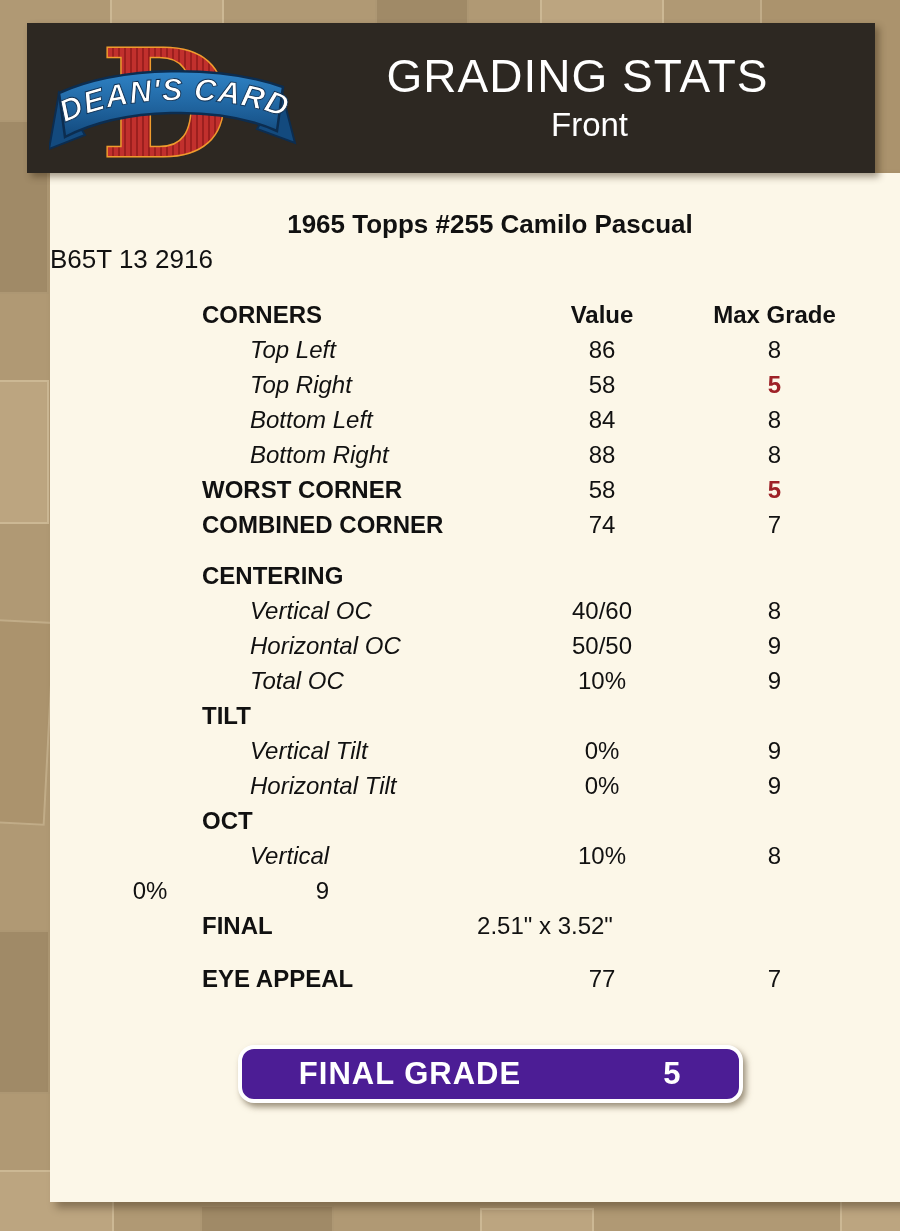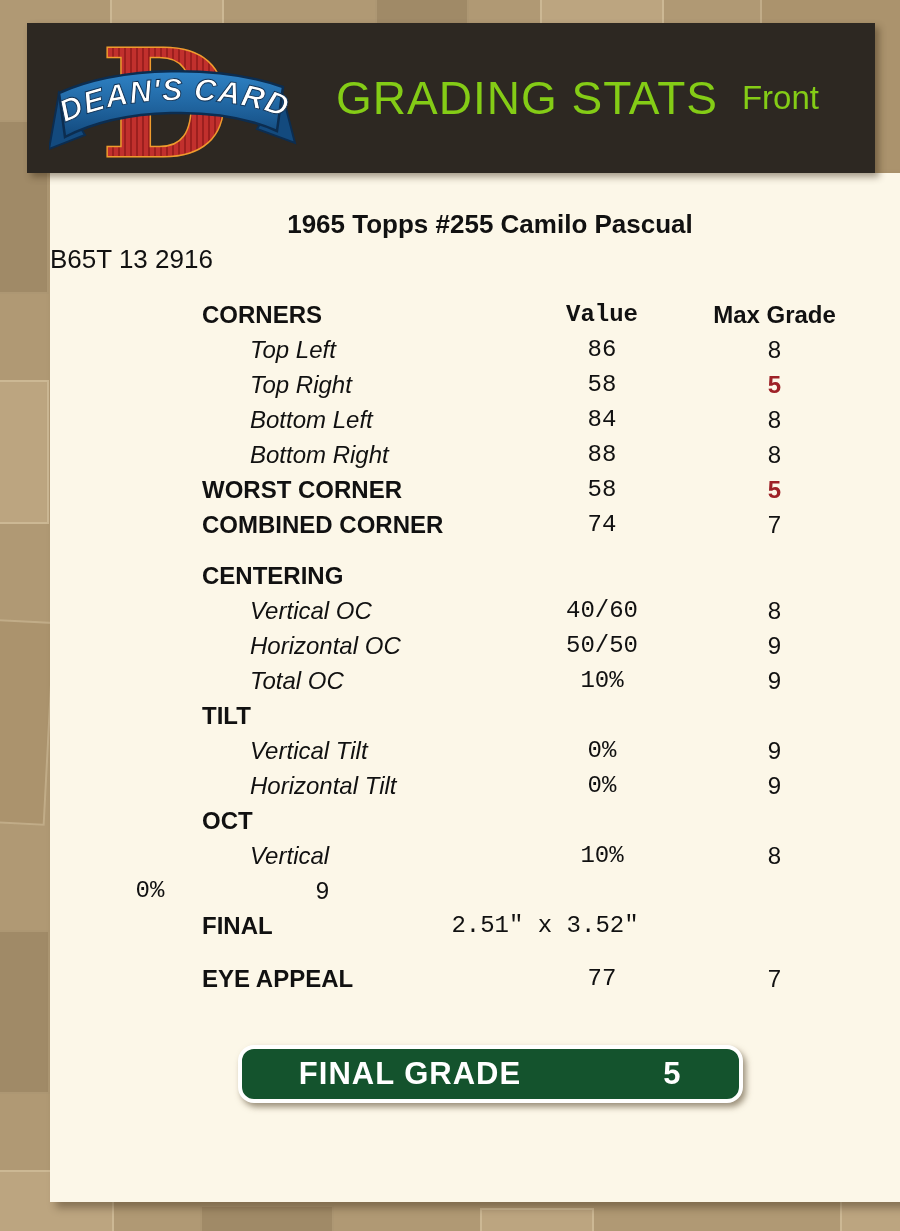--- a/index.html
+++ b/index.html
@@ -15,51 +15,51 @@
   .fcard.lt{background:rgba(225,205,165,.25);}
 
   
   .header{
     position:absolute;left:27px;top:23px;width:848px;height:150px;
     background:#2d2822;z-index:2;box-shadow:4px 4px 7px rgba(55,40,20,.45);
   }
   .logo{position:absolute;left:22px;top:6px;width:250px;height:140px;}
   .header-titles{
     position:absolute;left:253px;right:0;top:0;height:100%;
-    display:flex;flex-direction:row;align-items:center;justify-content:center;
-    color:#84cc16;text-align:center;
+    display:flex;flex-direction:column;align-items:center;justify-content:center;
+    color:#ffffff;text-align:center;
   }
   .ht-main{font-size:46px;line-height:54px;letter-spacing:1px;}
   .ht-sub{font-size:33px;line-height:44px;margin-left:24px;}
 
   
   .content{
     position:absolute;left:50px;top:173px;width:880px;height:1029px;
     background:#fcf7e8;z-index:1;box-shadow:6px 6px 8px rgba(55,40,20,.40);
     color:#111;
   }
   .card-title{margin-top:34px;text-align:center;font-size:26px;line-height:34px;font-weight:bold;}
   .card-serial{text-align:left;font-size:26px;line-height:36px;}
 
   .grades{margin-top:20px;}
   .grow{display:flex;height:35px;align-items:center;font-size:24px;}
   .c-label{width:300px;margin-left:152px;}
-  .c-value{width:200px;text-align:center;font-family:Liberation Mono, monospace;}
+  .c-value{width:200px;text-align:center;}
   .c-max{width:145px;text-align:center;}
   .grow.head .c-label,.grow.head .c-value,.grow.head .c-max{font-weight:bold;}
   .grow.section .c-label{font-weight:bold;}
   .grow.sub .c-label{padding-left:48px;width:252px;font-style:italic;}
   .c-max.red{color:#9e2127;font-weight:bold;}
   .spacer16{height:16px;}
   .spacer18{height:18px;}
   .shift-left{transform:translateX(-57px);}
 
   .final-grade{
     width:505px;height:58px;margin:49px auto 0;box-sizing:border-box;
-    background:#14532d;border:4px solid #ffffff;border-radius:16px;
+    background:#4c1d95;border:4px solid #ffffff;border-radius:16px;
     box-shadow:3px 4px 6px rgba(90,75,50,.6);
     position:relative;color:#fff;cursor:pointer;
   }
   .fg-label{
     position:absolute;left:0;right:160px;top:0;bottom:0;
     display:flex;align-items:center;justify-content:center;
     font-size:31px;font-weight:bold;letter-spacing:1px;
   }
   .fg-value{
     position:absolute;right:58px;top:0;bottom:0;

